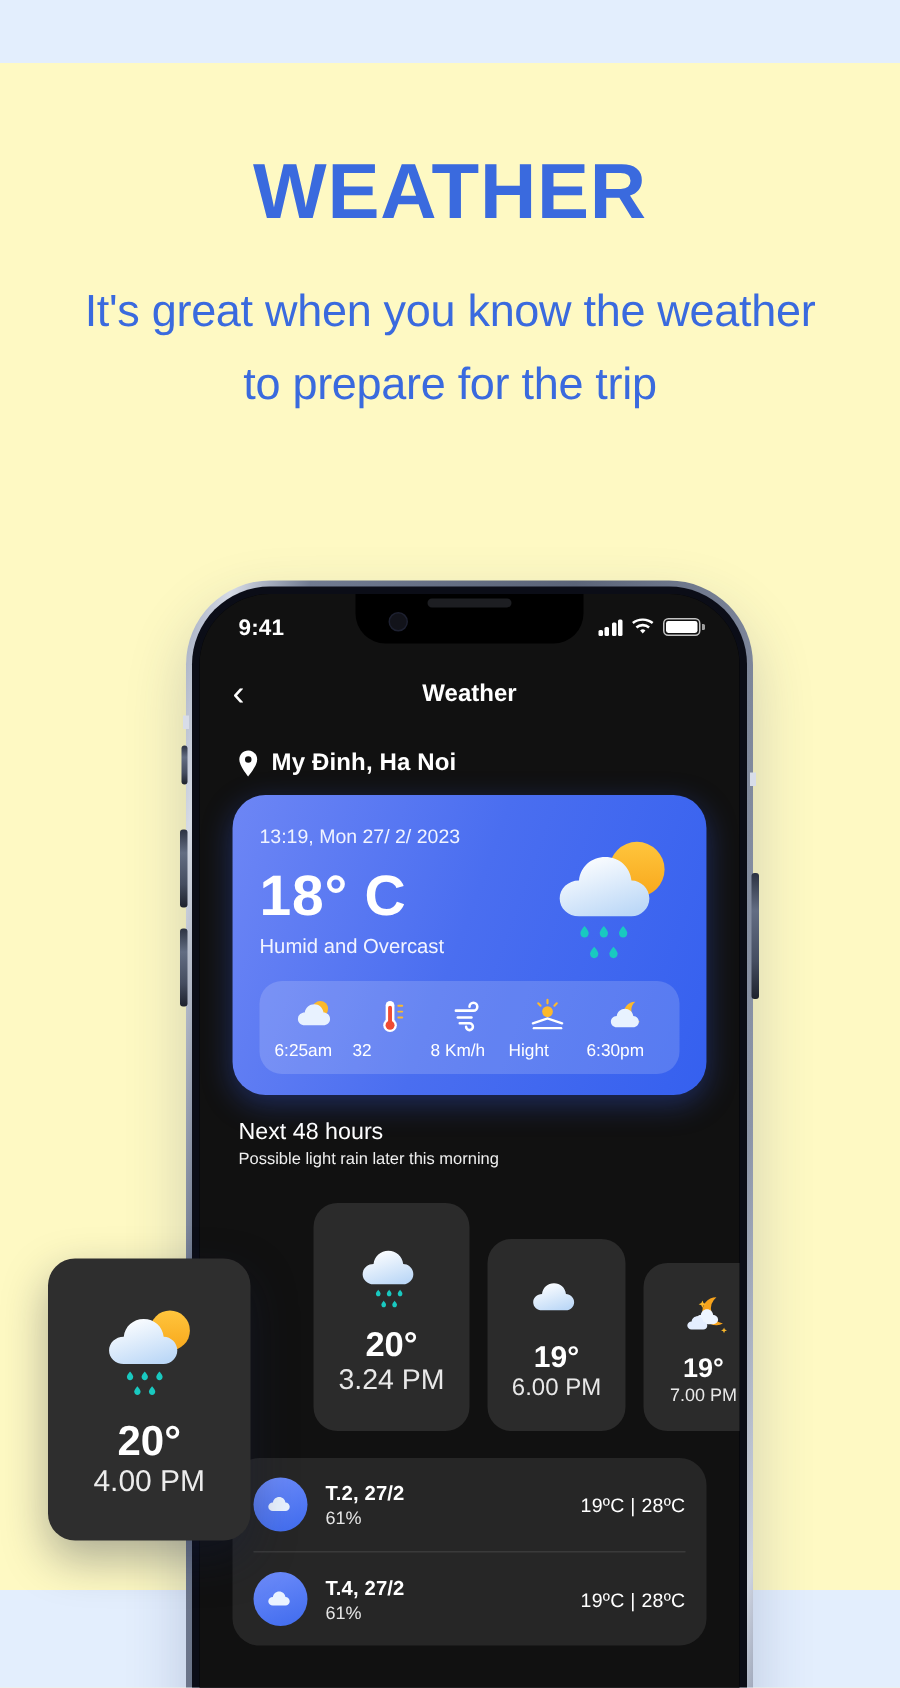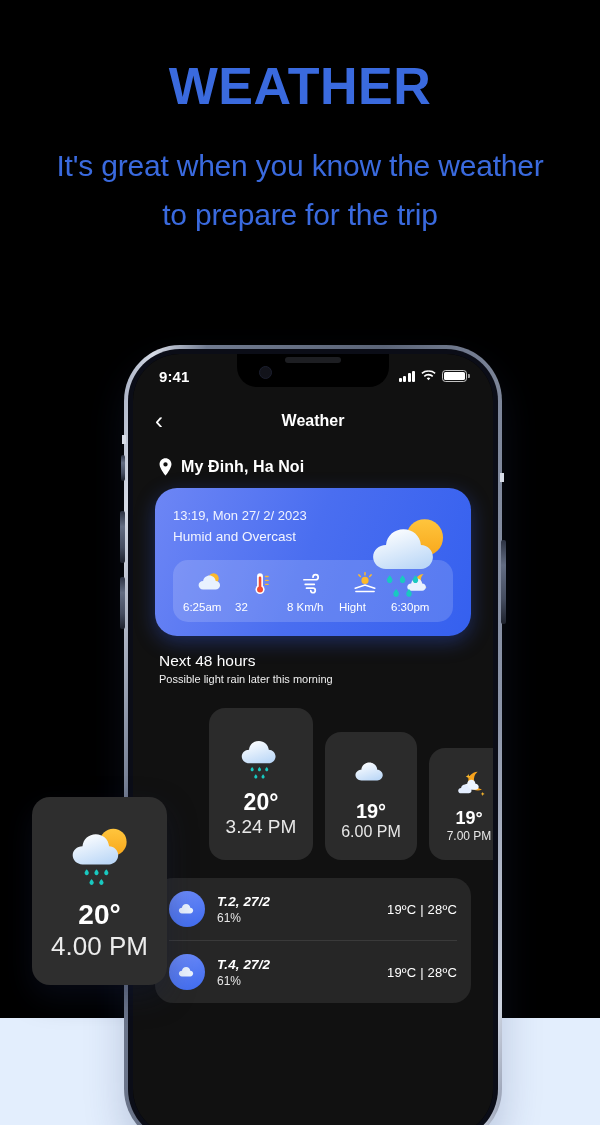--- a/index.html
+++ b/index.html
@@ -2,21 +2,21 @@
 <html><head>
 <meta charset="utf-8">
 <style>
   * { box-sizing: border-box; margin: 0; padding: 0; }
   html, body {
     width: 600px; height: 1125px;
     overflow: hidden;
     background: #e3eefd;
     font-family: "Liberation Sans", sans-serif;
   }
-  .page { position: relative; width: 600px; height: 1018px; background: #000000; }
+  .page { position: relative; width: 600px; height: 1018px; background: #fef9c3; margin-top: 42px; }
 
   
   .promo-title {
     position: absolute; top: 58px; left: 0; width: 600px;
     text-align: center;
     font-size: 52px; font-weight: 700; letter-spacing: 0.5px;
     color: #3a6ade; line-height: 1.1;
   }
   .promo-sub {
     position: absolute; top: 142px; left: 0; width: 600px;
@@ -181,21 +181,21 @@
     width: 135px; height: 188px;
     background: #2e2e2e;
     border-radius: 18px;
     display: flex; flex-direction: column; align-items: center; justify-content: center;
     color: #fff; text-align: center;
     box-shadow: 0 12px 30px rgba(20,30,60,.35);
     z-index: 60;
   }
   .hcard-float .hi svg { width: 70px; height: 70px; }
   .hcard-float .ht { font-size: 28px; font-weight: 700; margin-top: 4px; }
-  .hcard-float .hh { font-size: 26px; font-weight: 400; color: #ececec; }
+  .hcard-float .hh { font-size: 20px; font-weight: 400; color: #ececec; }
 
   
   .daily {
     margin-top: 10px;
     background: #262626;
     border-radius: 18px;
     padding: 0 14px;
   }
   .drow {
     display: flex; align-items: center;
@@ -204,21 +204,21 @@
   }
   .drow:last-child { border-bottom: none; }
   .dicon {
     width: 36px; height: 36px; border-radius: 50%;
     background: linear-gradient(160deg,#6f8dfa,#3f6bee);
     display: flex; align-items: center; justify-content: center;
     flex: 0 0 auto;
   }
   .dicon svg { width: 22px; height: 22px; }
   .dtext { margin-left: 12px; flex: 1; }
-  .dday { font-size: 13.5px; font-weight: 700; letter-spacing:.1px;font-style:italic; }
+  .dday { font-size: 13.5px; font-weight: 700; letter-spacing:.1px; }
   .dhum { font-size: 12px; color: #e6e6e6; margin-top: 2px; }
   .drange { font-size: 13px; font-weight: 400; letter-spacing:.2px; }
 </style>
 </head>
 <body>
 
 <div class="page">
 
   <div class="promo-title">WEATHER</div>
   <div class="promo-sub">It's great when you know the weather to prepare for the trip</div>
@@ -268,20 +268,21 @@
 
           <div class="location">
             <svg class="pin-icon" viewBox="0 0 24 32">
               <path d="M12 0C5.9 0 1 4.9 1 11c0 8 11 21 11 21s11-13 11-21c0-6.1-4.9-11-11-11zm0 15a4 4 0 1 1 0-8 4 4 0 0 1 0 8z" fill="#fff"></path>
             </svg>
             <div class="location-name">My Đinh, Ha Noi</div>
           </div>
 
           <div class="hero">
             <div class="hero-date">13:19, Mon 27/ 2/ 2023</div>
+            <div class="hero-temp">18° C</div>
             <div class="hero-cond">Humid and Overcast</div>
 
             <svg class="hero-icon" viewBox="0 0 100 100">
               <defs>
                 <linearGradient id="gSun" x1="0" y1="0" x2="0" y2="1">
                   <stop offset="0" stop-color="#ffc53d"></stop>
                     <stop offset="1" stop-color="#f8a81c"></stop>
                 </linearGradient>
                 <linearGradient id="gCloud" x1="0.2" y1="0" x2="0.7" y2="1">
                   <stop offset="0" stop-color="#ffffff"></stop>

